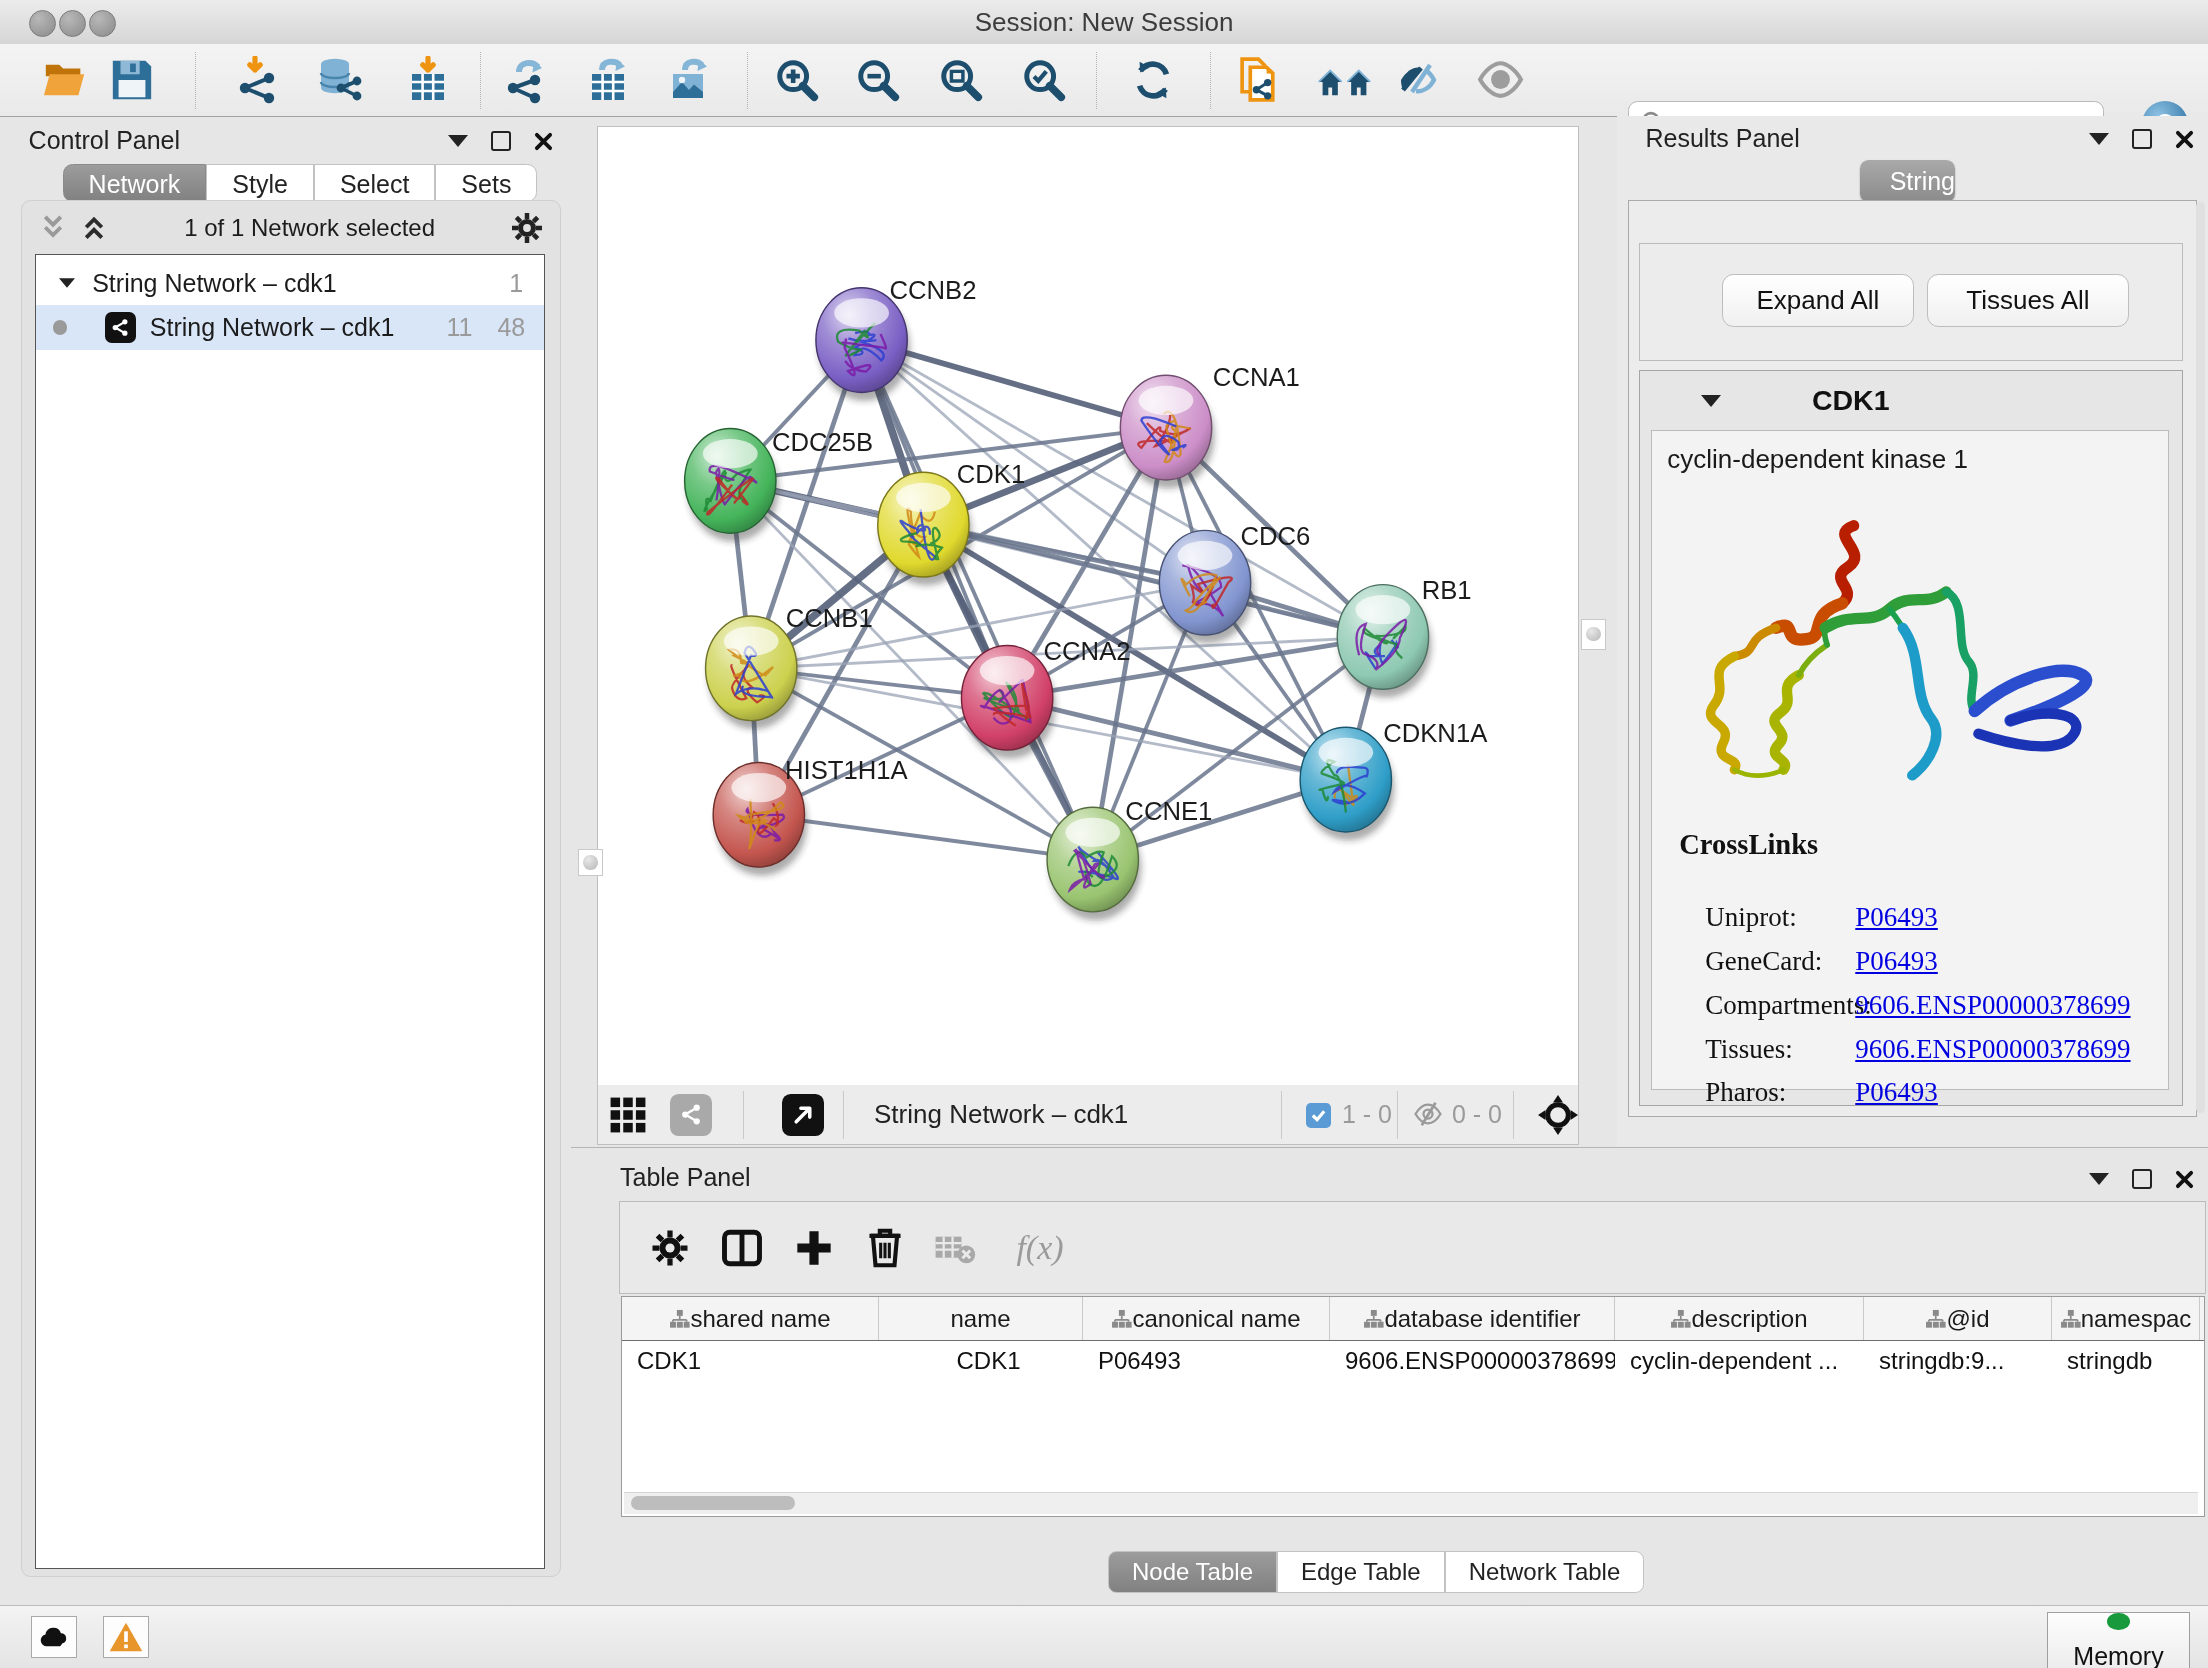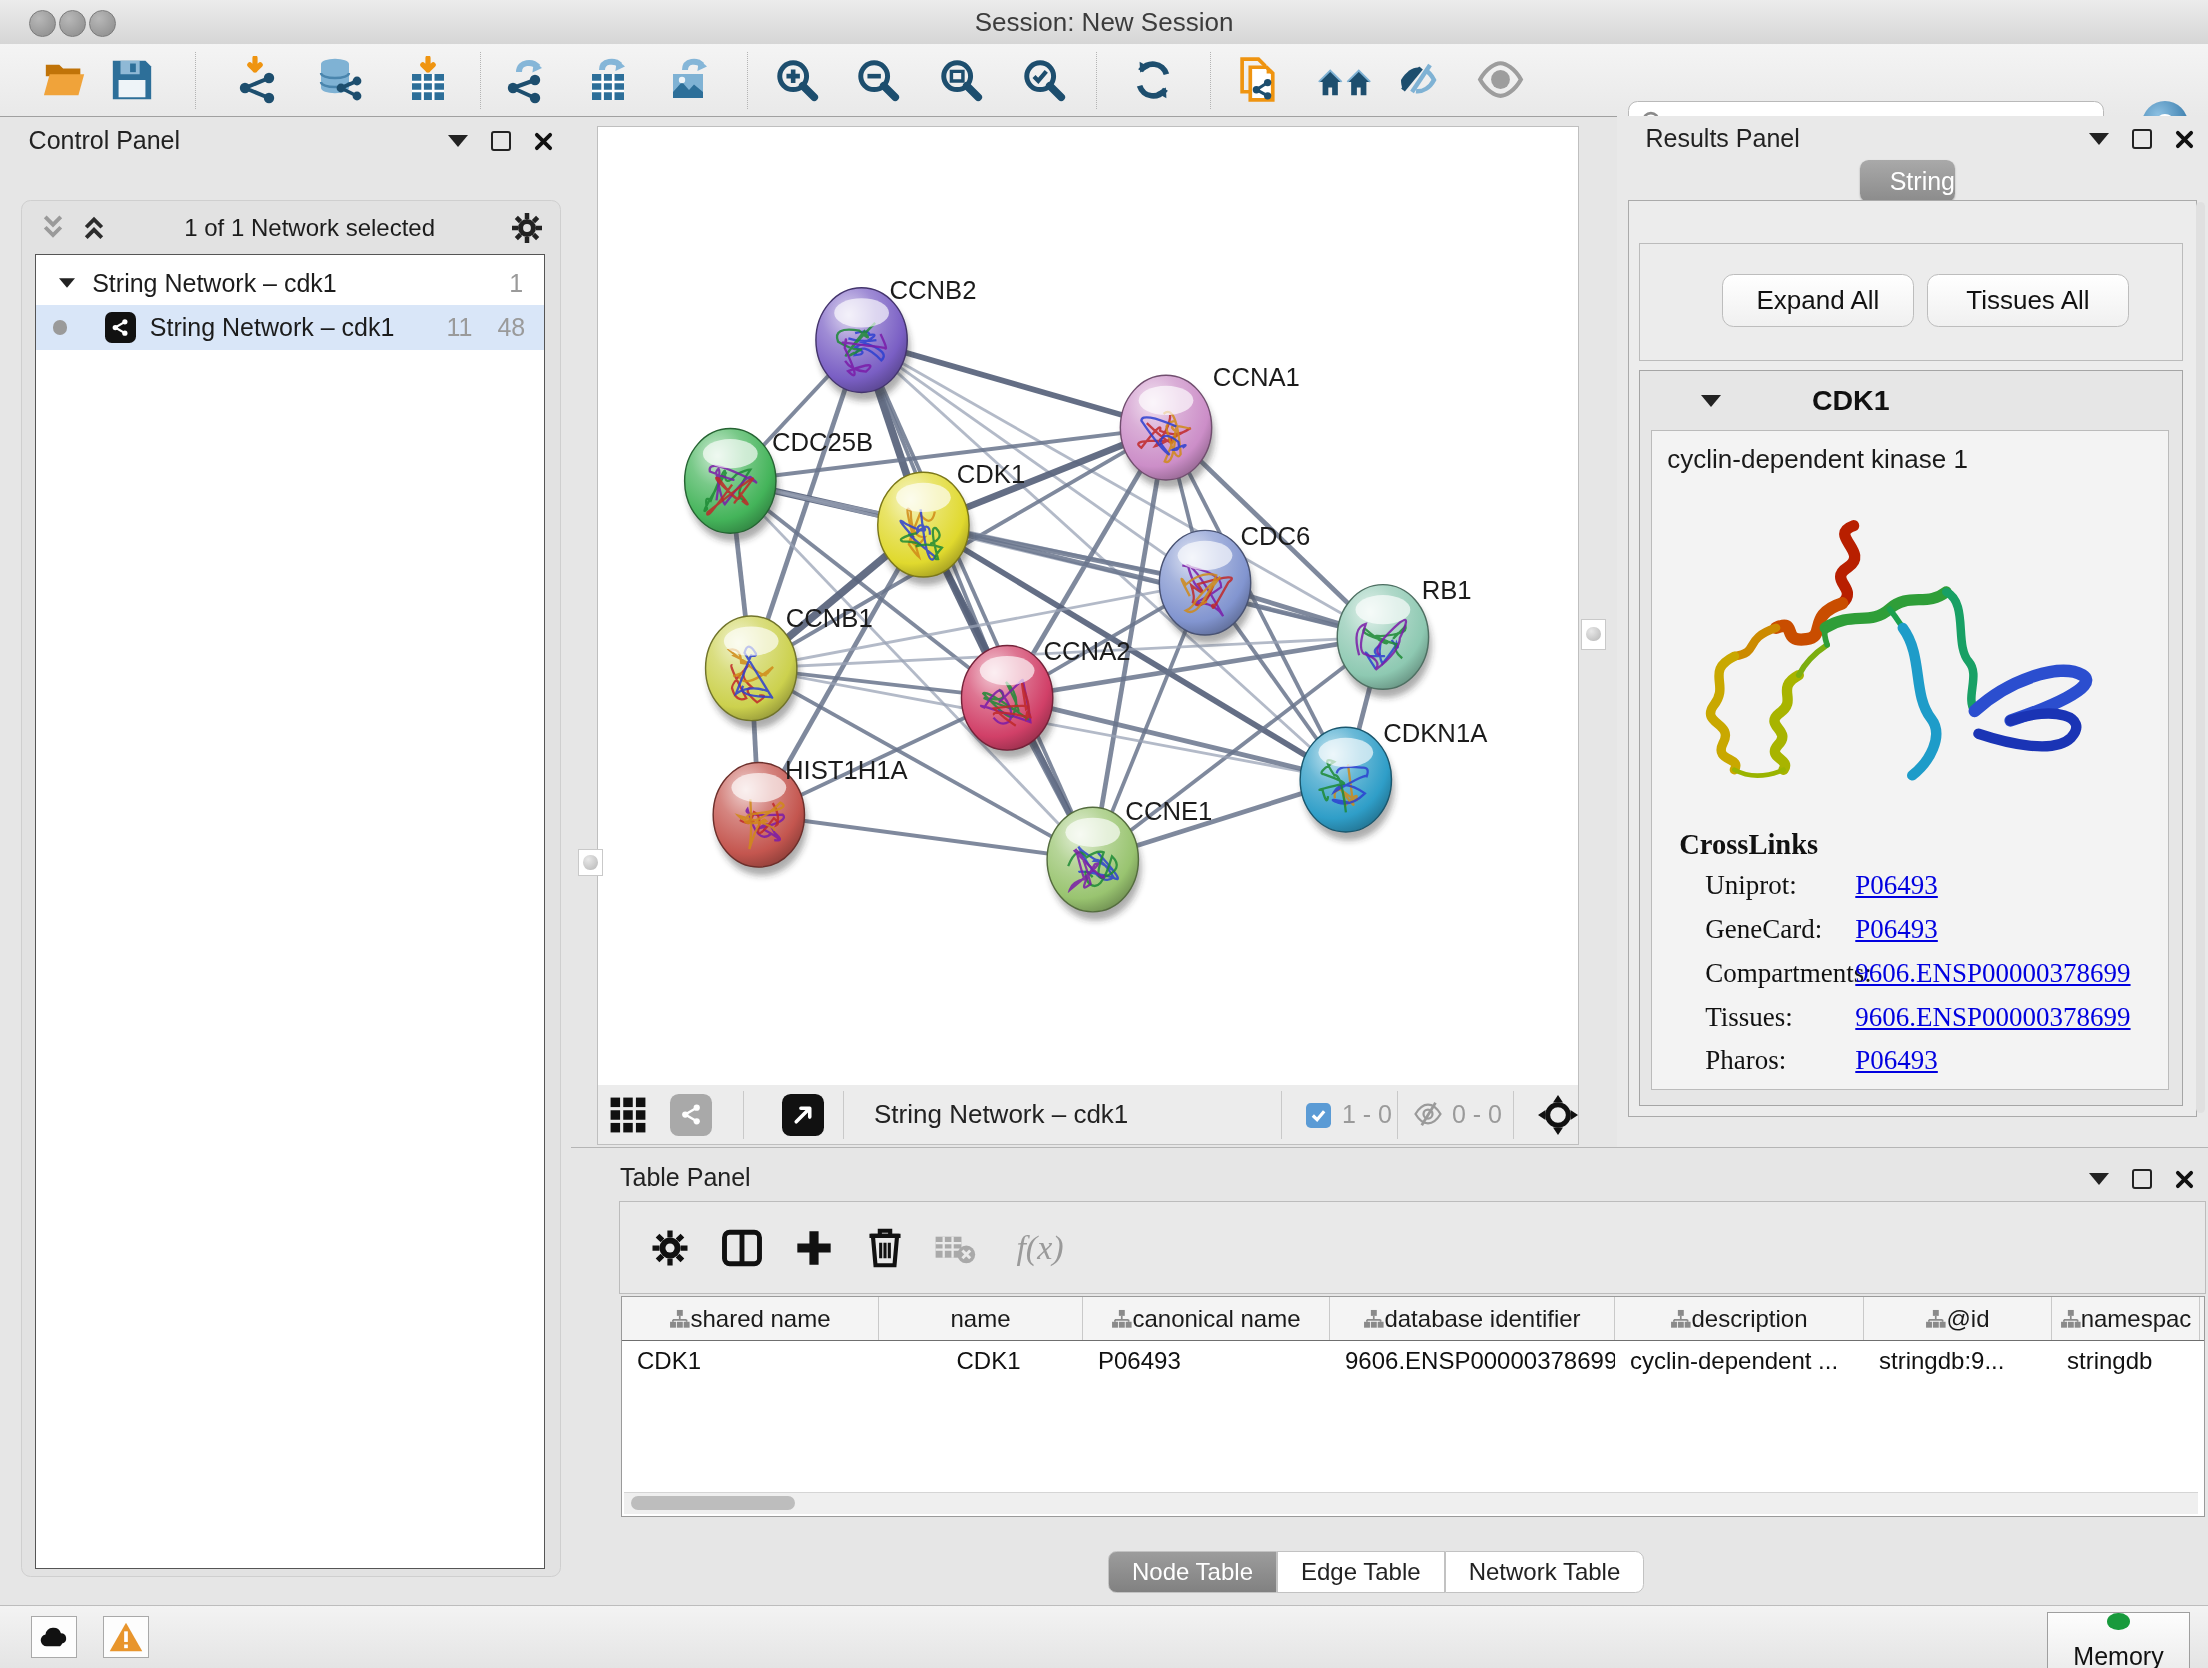--- a/index.html
+++ b/index.html
@@ -60,21 +60,21 @@
   .rbox{position:absolute;left:11.4px;top:84px;width:567px;height:915px;border:1.9px solid #aaa;background:#ececec;}
   .expbox{position:absolute;left:9.5px;top:42px;width:542px;height:116px;border:1.9px solid #bbb;}
   .rbtn{position:absolute;top:30px;height:53px;line-height:51px;background:linear-gradient(#fff,#f0f0f0);
     border:1.9px solid #bdbdbd;border-radius:11.4px;text-align:center;font-size:26px;color:#111;box-sizing:border-box;}
   .section{position:absolute;left:9.5px;top:169px;width:542px;height:734px;border:1.9px solid #a5a5a5;background:#e6e6e6;}
   .sechead{position:absolute;left:0;top:0;width:100%;height:59px;display:flex;align-items:center;}
   .secbody{position:absolute;left:11.4px;top:59px;width:516px;height:658px;background:#f3f3f3;border:1px solid #bbb;}
   .gene-desc{position:absolute;left:15px;top:13.3px;font-size:26px;color:#1a1a1a;}
   .xlinks{font-family:"Liberation Serif",serif;}
   .xl-title{position:absolute;left:27px;top:398px;font-size:28.5px;font-weight:bold;color:#111;}
-  .xl-row{position:absolute;left:53px;width:457px;font-size:27px;color:#111;display:flex;}
+  .xl-row{position:absolute;left:53px;width:457px;font-size:27px;color:#111;display:flex;margin-top:32px;}
   .xl-row .lab{width:150px;}
   .xl-row a{color:#0000e0;text-decoration:underline;}
   .rscroll{position:absolute;right:3.8px;top:86px;width:9.5px;height:911px;background:#e0e0e0;border-radius:4.8px;}
   
   .tpanel{position:absolute;left:571px;top:1147px;width:1638px;height:458px;background:#e6e6e6;border-top:1.9px solid #b5b5b5;}
   .ttoolbar{position:absolute;left:48px;top:53px;width:1585px;height:91px;background:#e9e9e9;border:1.9px solid #bcbcbc;}
   .ticon{position:absolute;top:21px;width:49px;height:49px;display:flex;align-items:center;justify-content:center;}
   .fx{font-family:"Liberation Serif",serif;font-style:italic;font-size:34px;color:#9a9a9a;}
   .dtable{position:absolute;left:50px;top:148px;width:1582px;height:219px;background:#fff;border:1.9px solid #9a9a9a;}
   .thead{position:absolute;left:0;top:0;height:44px;width:100%;display:flex;background:#f4f4f4;border-bottom:1.9px solid #6f6f6f;box-sizing:border-box;}
@@ -266,20 +266,26 @@
 
   <div class="cpanel">
     <div class="phead" style="left:21px;top:5.7px">Control Panel</div>
     <div class="winicons" style="right:13.3px;top:11.4px">
       <div class="tri-down"></div>
       <div class="sq"></div>
       <svg class="xic" width="19" height="19" viewBox="0 0 20 20">
         <path d="M3 3l14 14M17 3L3 17" stroke="#111" stroke-width="4" stroke-linecap="round"></path>
         </svg>
     </div>
+    <div id="cp-tabs" style="position:absolute;left:55px;top:44px;display:flex;">
+        <div class="tab sel">Network</div>
+        <div class="tab">Style</div>
+        <div class="tab">Select</div>
+        <div class="tab last">Sets</div>
+      </div>
     <div class="cp-inner">
       <div class="cp-subhead">
         <svg width="32" height="28.5" viewBox="0 0 24 22" style="margin-left:15px">
           <path d="M6 3l6 6 6-6M6 11l6 6 6-6" stroke="#9a9a9a" stroke-width="3" fill="none"></path>
           </svg>
         <svg width="32" height="28.5" viewBox="0 0 24 22" style="margin-left:9.5px">
           <path d="M6 19l6-6 6 6M6 11l6-6 6 6" stroke="#2c2c2c" stroke-width="3" fill="none"></path>
           </svg>
         <div style="flex:1;text-align:center;font-size:24px;color:#1c1c1c">1 of 1 Network selected</div>
         <svg width="36" height="36" viewBox="0 0 24 24" style="margin-right:15px">

